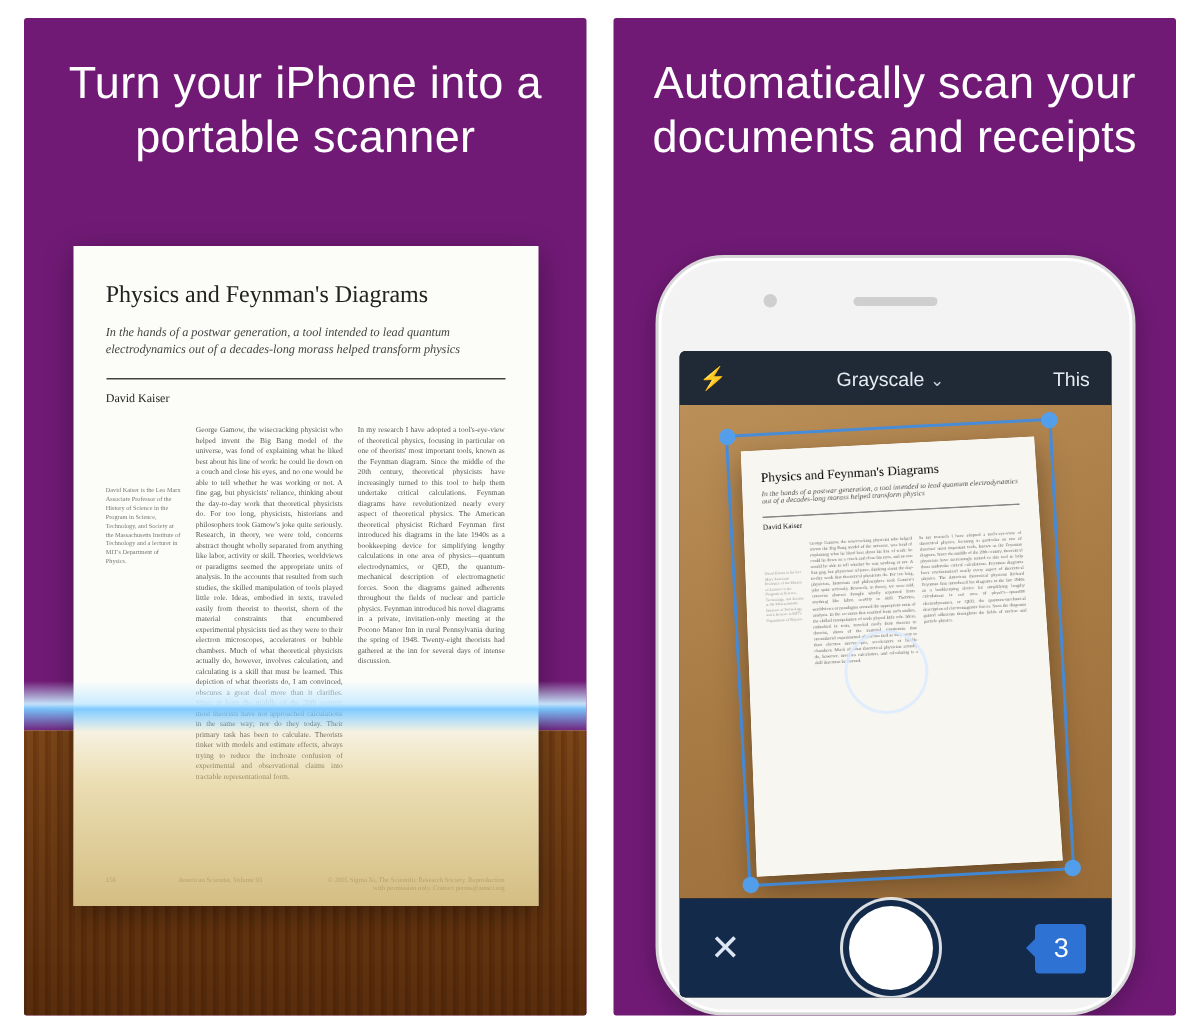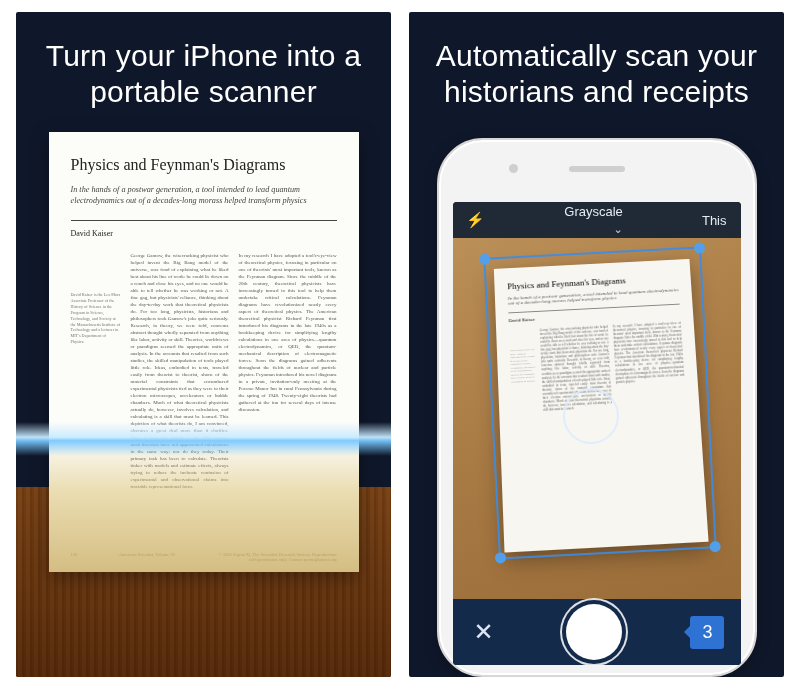--- a/index.html
+++ b/index.html
@@ -7,27 +7,28 @@
     width: 800px;
     height: 689px;
     font-family: -apple-system, "Helvetica Neue", Arial, sans-serif;
     display: flex;
     gap: 18px;
     padding: 12px 16px;
     background: #fff;
   }
   .panel {
     flex: 1 1 0;
-    background: #0f172a;
+    background: #701a75;
     border-radius: 2px;
     position: relative;
     overflow: hidden;
     display: flex;
     flex-direction: column;
     align-items: center;
+    gap: 32px;
   }
   .headline {
     color: #fff;
     font-size: 30px;
     font-weight: 400;
     text-align: center;
     line-height: 1.2;
     padding: 26px 24px 22px 24px;
     letter-spacing: 0.2px;
   }
@@ -120,21 +121,21 @@
     display:flex; flex-direction:column;
   }
   .topbar {
     height:36px;
     background:#1f2a36;
     display:flex; align-items:center; justify-content:space-between;
     padding:0 14px;
     color:#e6ecf2;
     font-size:13px;
   }
-  .topbar .lbl { display:flex; align-items:flex-end; gap:4px;flex-direction:column;}
+  .topbar .lbl { display:flex; align-items:flex-end; gap:4px;}
   .chev { font-size:11px; opacity:.85;}
   .flash { font-size:15px; }
   .viewport {
     flex:1;
     background: linear-gradient(160deg,#bb8f58,#a87a44 50%,#9a6c38);
     position:relative;
     overflow:hidden;
   }
   .doc-in-view {
     position:absolute;
@@ -227,21 +228,21 @@
         <span style="max-width:120px;text-align:right;">© 2005 Sigma Xi, The Scientific Research Society. Reproduction with permission only. Contact perms@amsci.org</span>
       </div>
       <div class="page-lower-grade"></div>
     </div>
 
     <div class="scan-beam"></div>
   </div>
 </div>
 
 <div class="panel">
-  <div class="headline">Automatically scan your historians and receipts</div>
+  <div class="headline">Automatically scan your documents and receipts</div>
 
   <div class="phone">
     <div class="camdot"></div>
     <div class="earpiece"></div>
 
     <div class="screen">
 
       <div class="topbar">
         <span class="flash">⚡</span>
         <span class="lbl">

